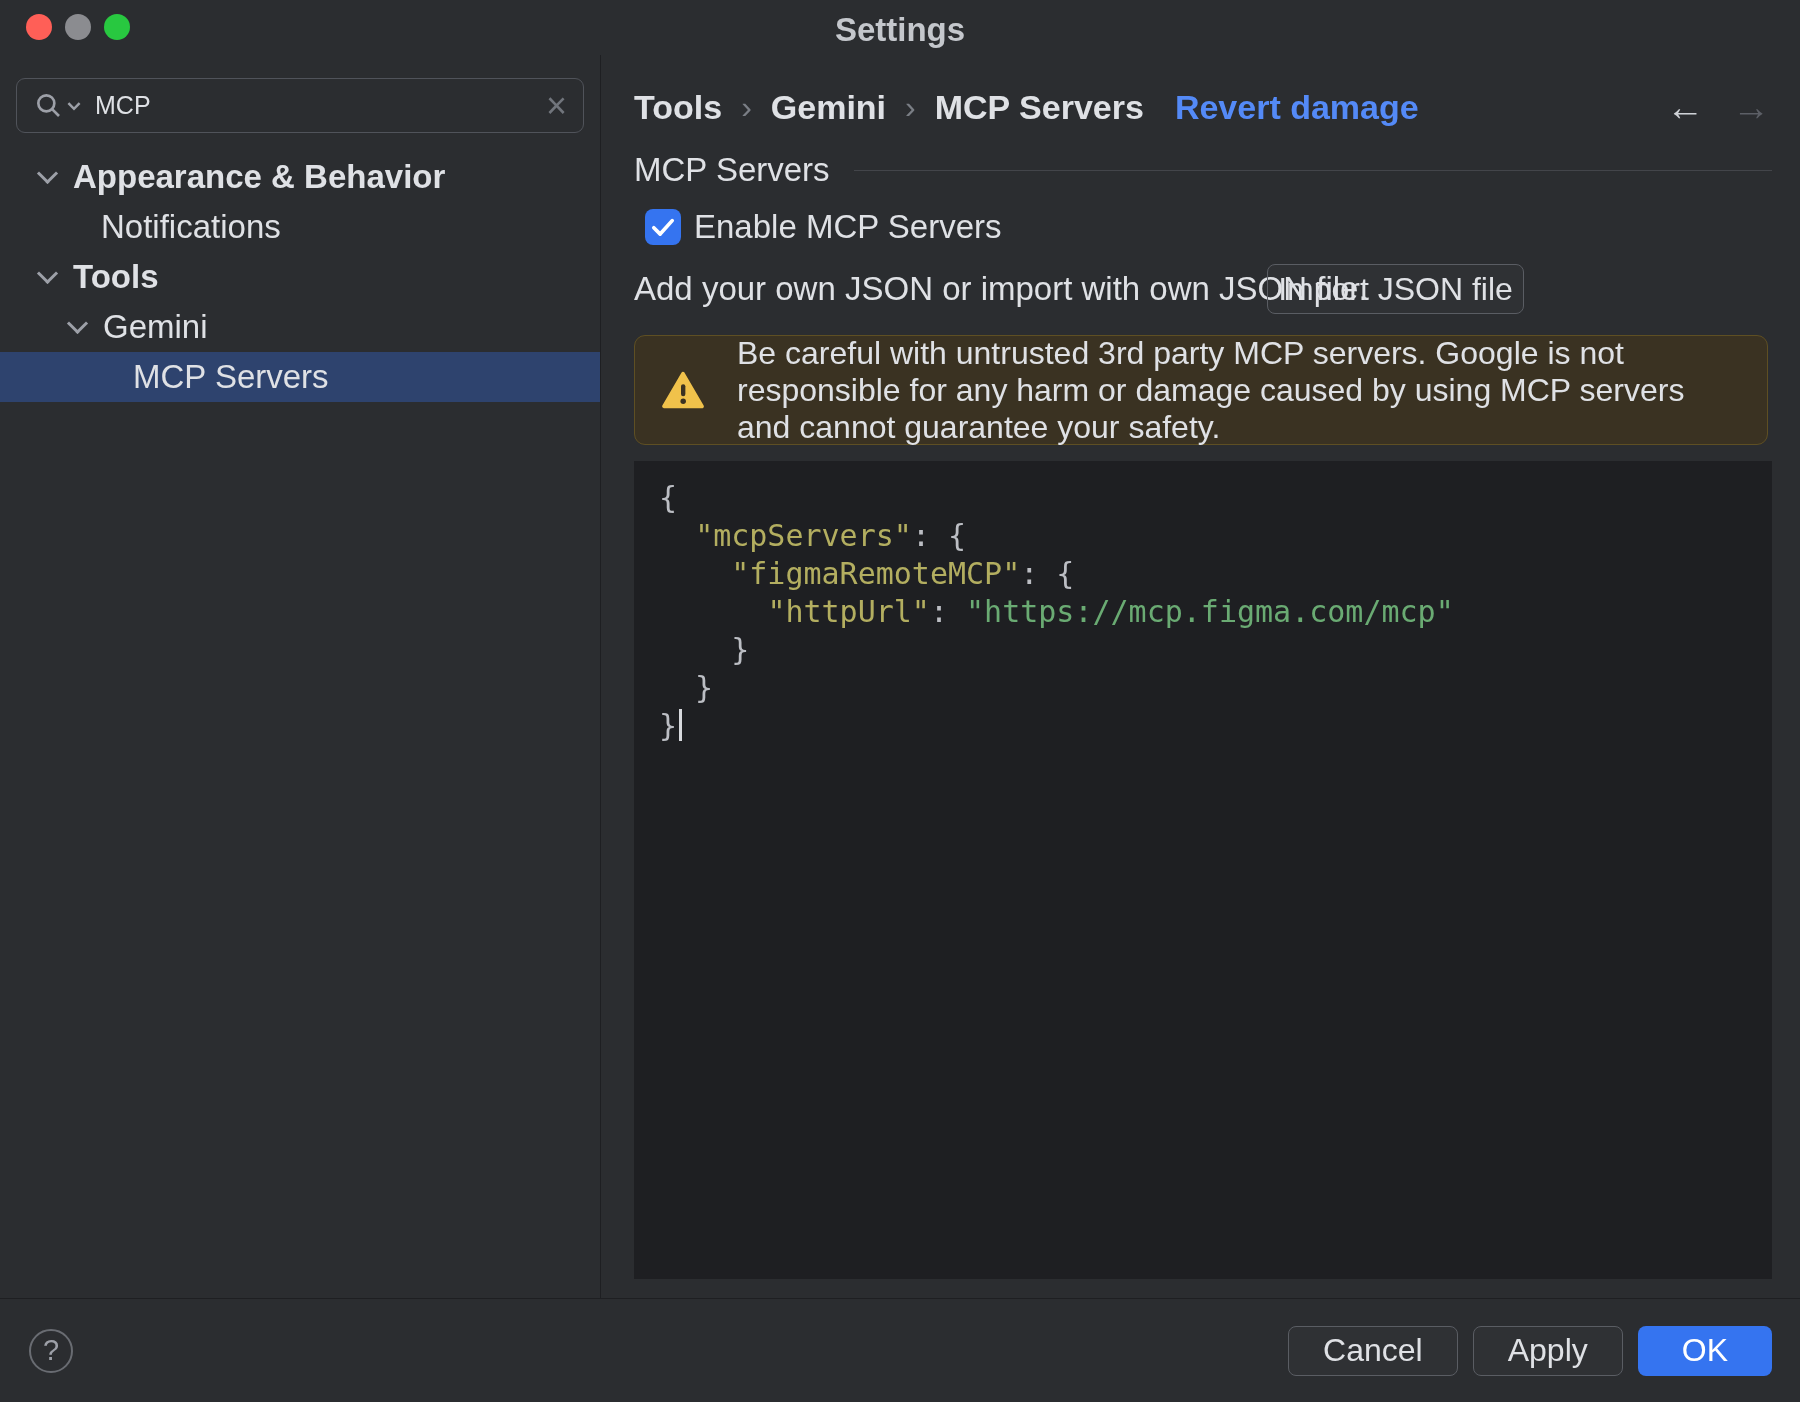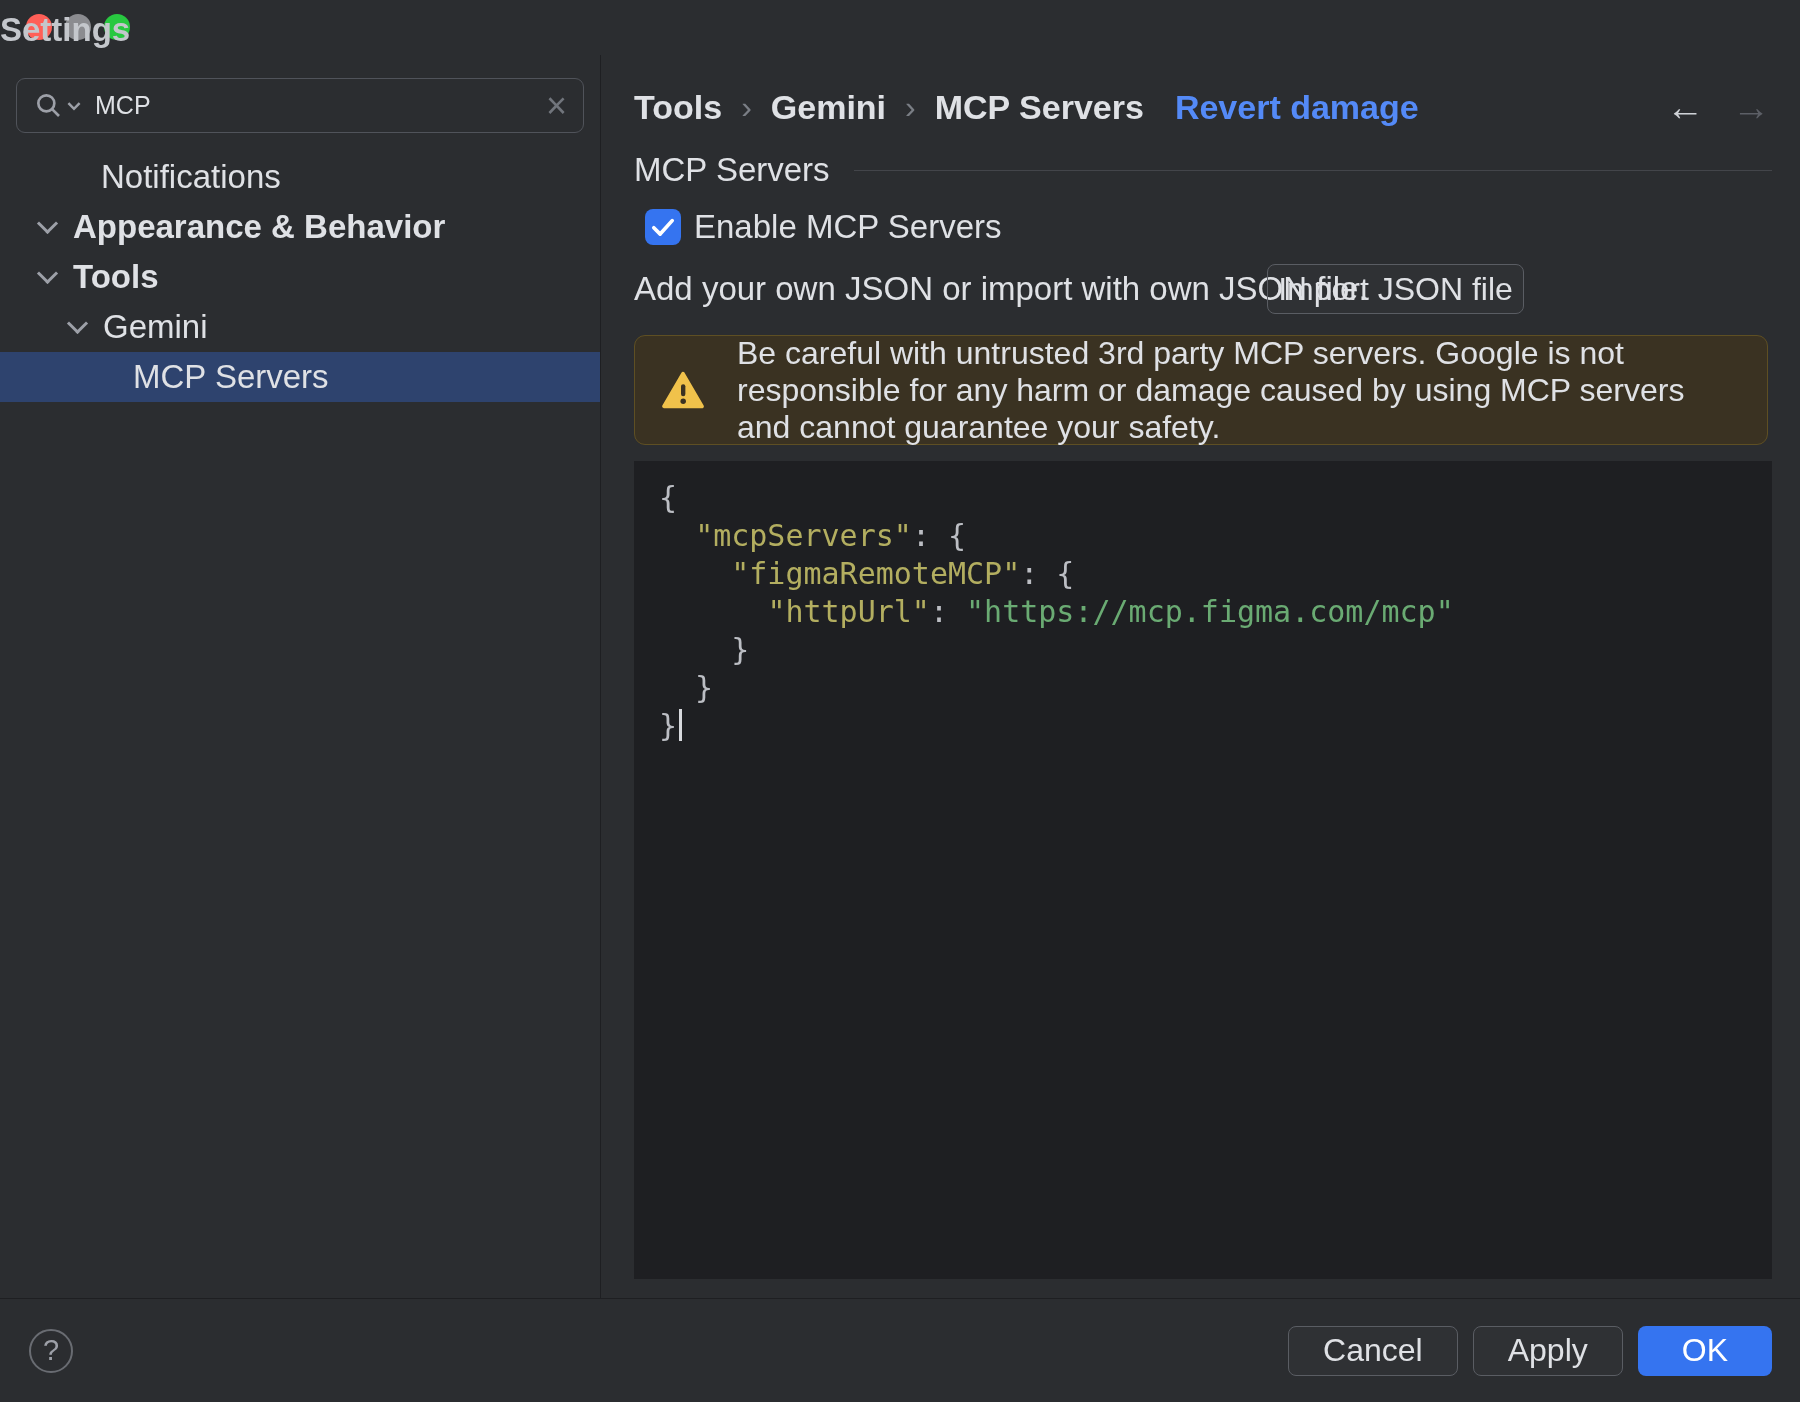--- a/index.html
+++ b/index.html
@@ -10,21 +10,21 @@
     font-family:"Liberation Sans", sans-serif;
   }
   
   .titlebar { position:absolute; left:0; top:0; width:1800px; height:55px; }
   .traffic { position:absolute; left:26px; top:14px; display:flex; gap:13px; }
   .tl { width:26px; height:26px; border-radius:50%; display:inline-block; }
   .tl.red   { background:#ff5f57; }
   .tl.gray  { background:#8b8c90; }
   .tl.green { background:#28c840; }
   .win-title {
-    position:absolute; left:0; right:0; top:11px; text-align:left;
+    position:absolute; left:0; right:0; top:11px; text-align:center;
     font-size:33px; font-weight:bold; color:#c4c7cc;
   }
   
   .sidebar {
     position:absolute; left:0; top:55px; width:601px; height:1243px;
     border-right:1px solid #1e1f22;
   }
   .searchbox {
     position:absolute; left:16px; top:23px; width:568px; height:55px;
     border:1px solid #50535a; border-radius:9px;
@@ -149,26 +149,26 @@
           <line x1="14.5" y1="14.5" x2="19.5" y2="19.5" stroke="#9da0a8" stroke-width="2"></line>
         </svg>
         <svg width="14" height="10" viewBox="0 0 10 6" style="margin-left:2px">
           <path d="M1 1 L5 5 L9 1" fill="none" stroke="#9da0a8" stroke-width="1.8"></path>
         </svg>
       </span>
       <input type="text" value="MCP" style="">
       <span class="clear-x">×</span>
     </div>
     <div class="tree">
-      <div class="tree-row pl-notif">
-        <span>Notifications</span>
-      </div>
       <div class="tree-row bold pl-root">
         <span class="chev"></span>
         <span>Appearance &amp; Behavior</span>
+      </div>
+      <div class="tree-row pl-notif">
+        <span>Notifications</span>
       </div>
       <div class="tree-row bold pl-root">
         <span class="chev"></span>
         <span>Tools</span>
       </div>
       <div class="tree-row pl-gemini">
         <span class="chev"></span>
         <span>Gemini</span>
       </div>
       <div class="tree-row selected pl-mcp">

